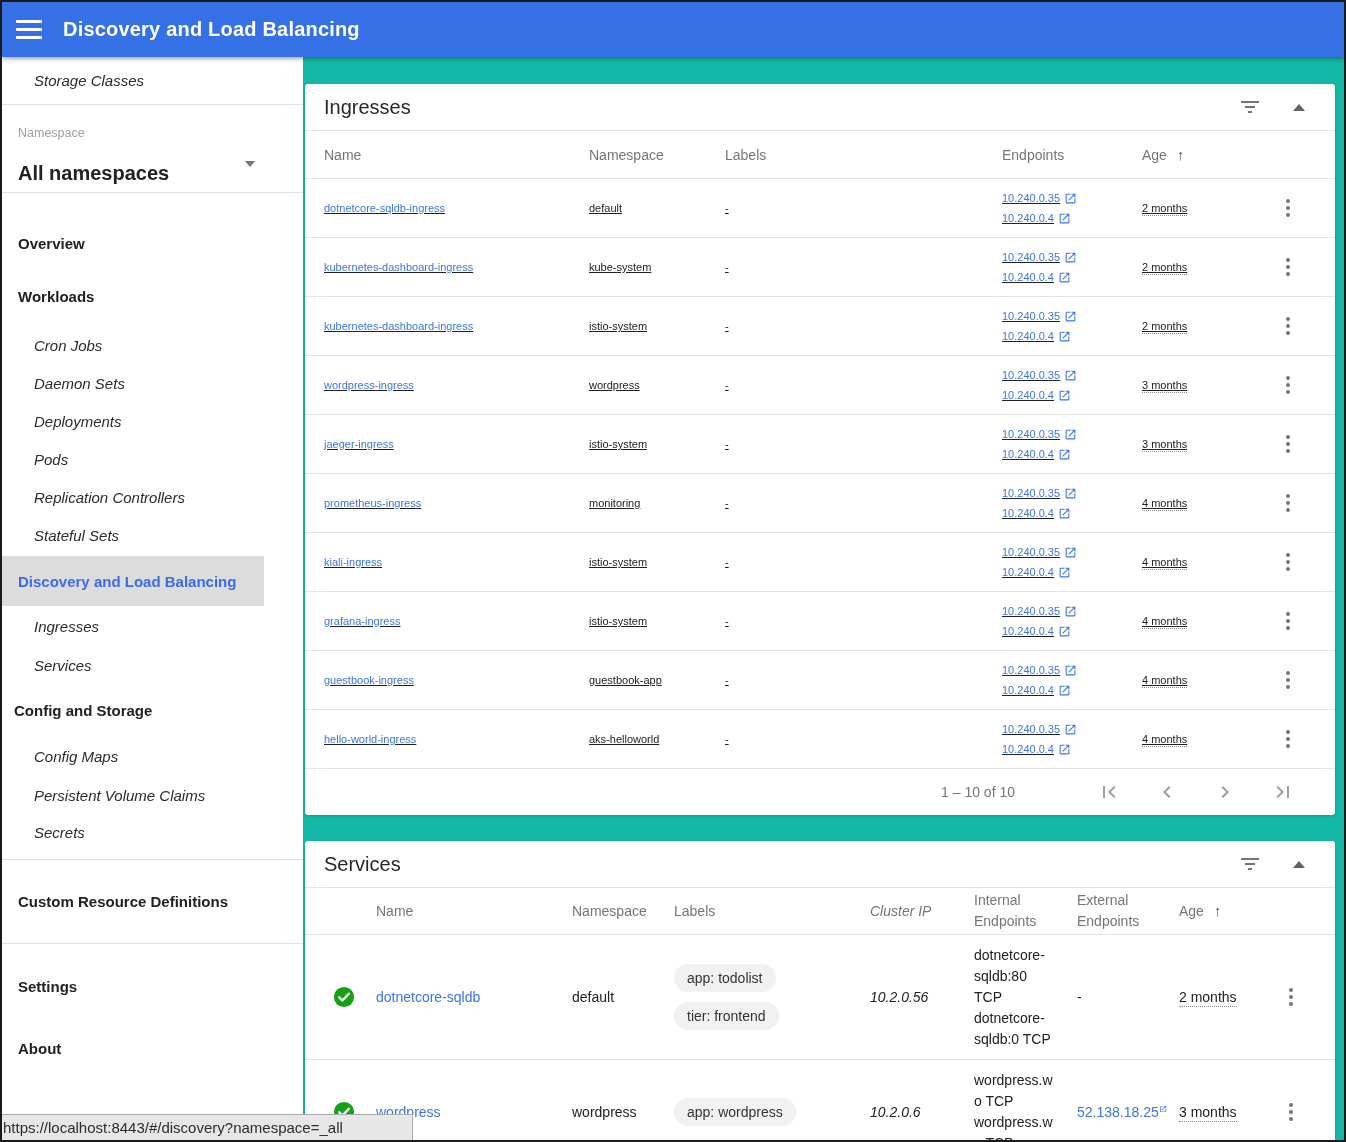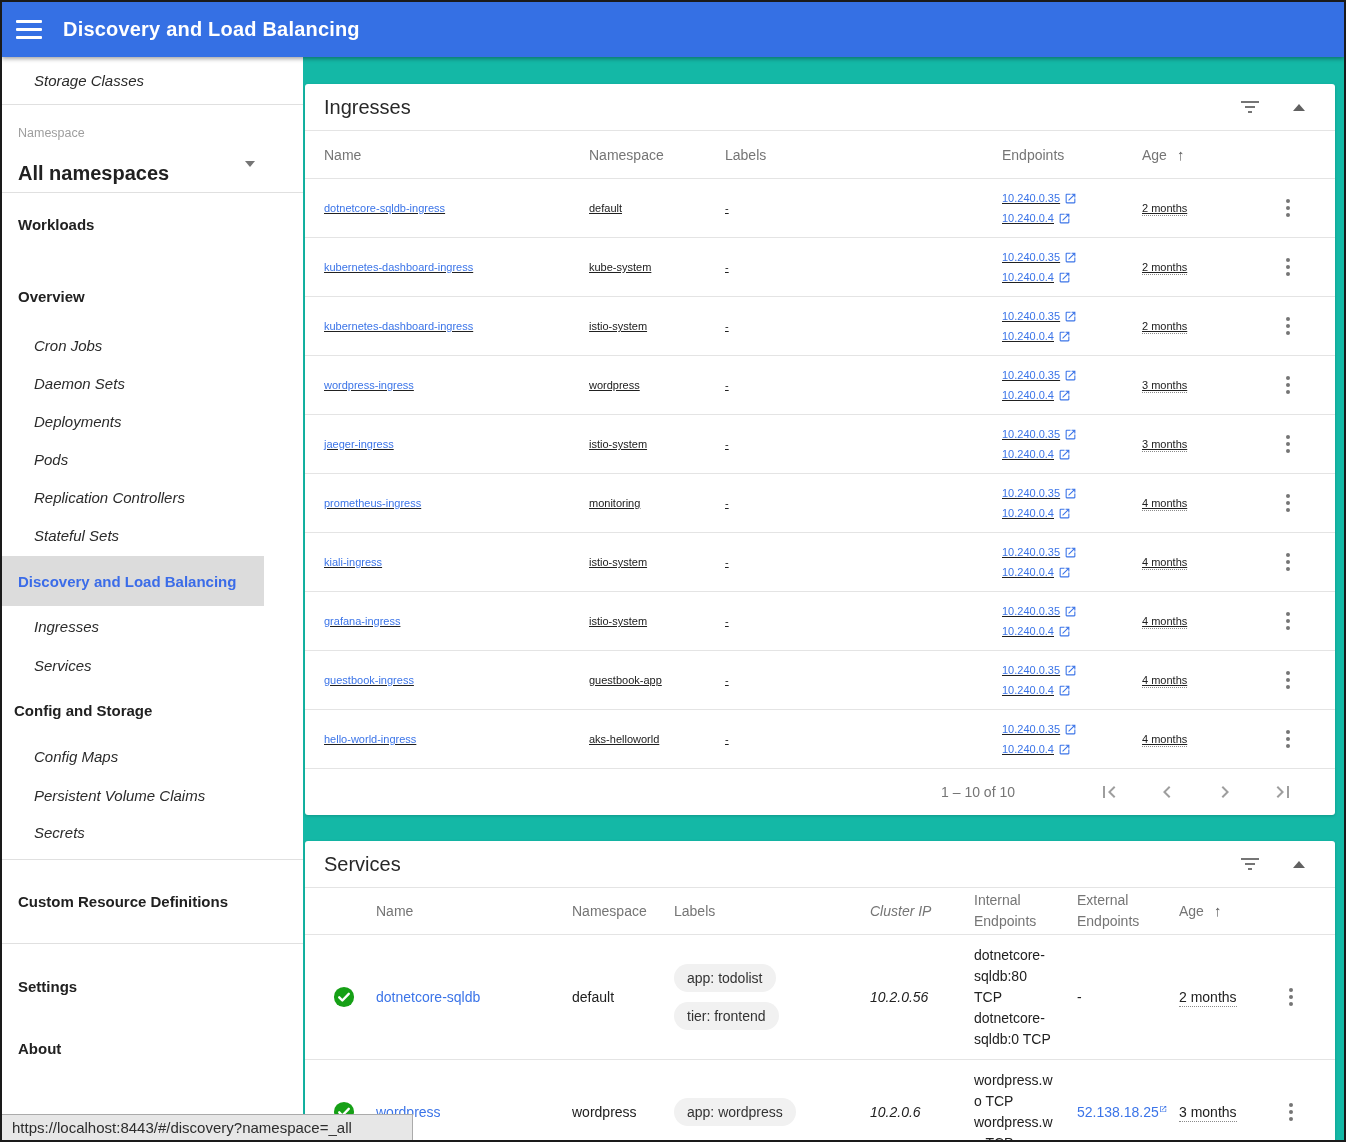--- a/index.html
+++ b/index.html
@@ -86,21 +86,21 @@
   .int-cell{padding-left:11px;padding-right:6px;line-height:21px;overflow:hidden;}
   .int-ep{word-wrap:break-word;}
   .ext-cell{padding-left:13px;line-height:21px;}
   .ext-stack{display:flex;flex-direction:row;align-items:flex-start;}
   .age-cell{padding-left:12px;}
   .status-cell{display:flex;justify-content:center;padding-right:12px;}
   .hd-age{display:flex;align-items:center;}
   
   .statusbar{position:absolute;left:0;bottom:0;width:411px;height:26px;background:#e7e7e7;
     border-top:1px solid #ababab;border-right:1px solid #ababab;z-index:10;
-    font-size:15px;color:#2d2d2d;line-height:25px;padding-left:10px;white-space:nowrap;overflow:hidden;}
+    font-size:15px;color:#2d2d2d;line-height:25px;padding-left:1px;white-space:nowrap;overflow:hidden;}
 </style>
 </head>
 <body>
 
 <div class="window">
 
   <div class="appbar">
     <div class="hamburger">
         <span></span>
         <span></span>
@@ -115,25 +115,25 @@
       <div class="side-sub h48">
         <span>Storage Classes</span>
       </div>
 
       <div class="ns-block">
         <div class="ns-label">Namespace</div>
         <div class="ns-value">All namespaces</div>
         <i class="ns-caret"></i>
       </div>
 
+      <div class="side-sec overview">
+        <span>Overview</span>
+      </div>
       <div class="side-sec workloads">
         <span>Workloads</span>
-      </div>
-      <div class="side-sec overview">
-        <span>Overview</span>
       </div>
 
       <div class="side-sub sub38 first-sub">
           <span>Cron Jobs</span>
         </div>
       <div class="side-sub sub38">
           <span>Daemon Sets</span>
         </div>
       <div class="side-sub sub38">
           <span>Deployments</span>

